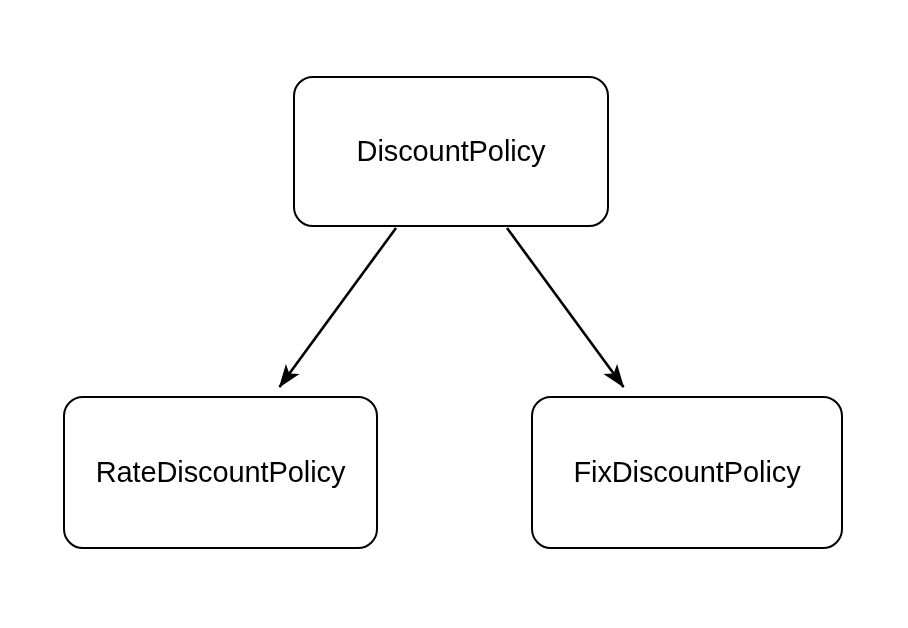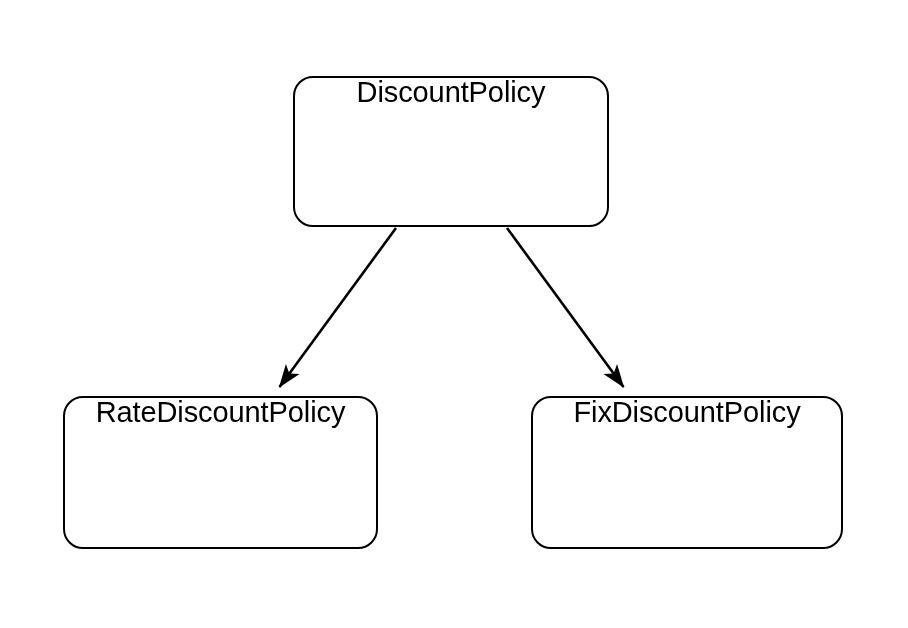--- a/index.html
+++ b/index.html
@@ -26,20 +26,21 @@
     width: 908px;
     height: 628px;
   }
   .node-box {
     position: absolute;
     box-sizing: border-box;
     background: #ffffff;
     border: 2.6px solid #000000;
     border-radius: 20px;
     display: flex;
+    align-items: center;
     justify-content: center;
     z-index: 2;
   }
   .node-label {
     font-family: "Liberation Sans", sans-serif;
     font-size: 29px;
     line-height: 1;
     color: #000000;
     white-space: nowrap;
     letter-spacing: -0.1px;

